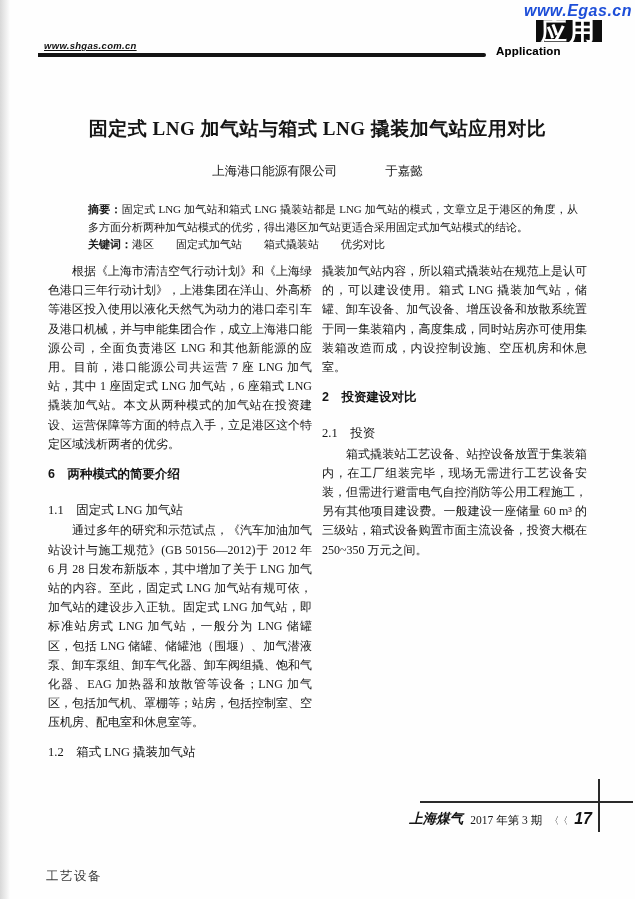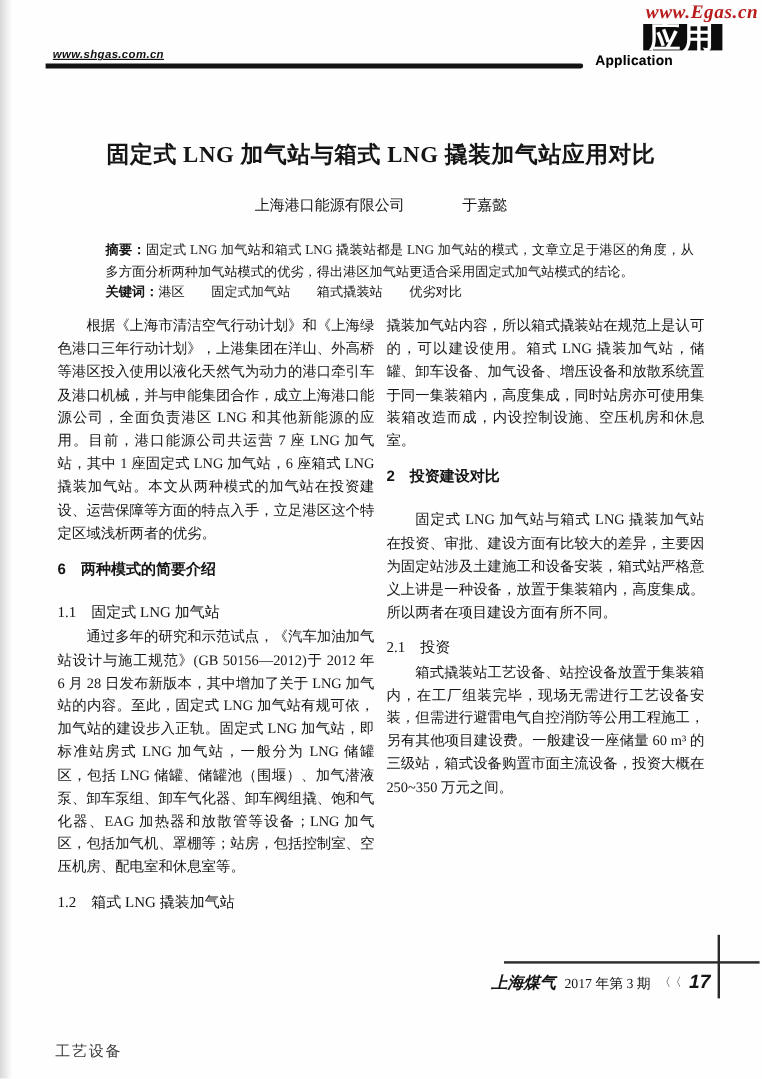--- a/index.html
+++ b/index.html
@@ -6,21 +6,21 @@
   .page{position:relative;width:635px;height:899px;background:#fefefe;overflow:hidden;
         font-family:"Liberation Serif","DejaVu Serif",serif;color:#151515;}
   .edge-shade{position:absolute;left:0;top:0;width:10px;height:100%;
         background:linear-gradient(90deg,#d8d8d8,#fefefe);}
   
   .site-url{position:absolute;left:44px;top:40px;font-size:9.5px;font-weight:bold;font-style:italic;
         letter-spacing:.3px;text-decoration:underline;font-family:"Liberation Sans",sans-serif;color:#111;}
   .header-rule{position:absolute;left:38px;top:53px;width:448px;height:4px;background:#141414;
         border-radius:0 2px 2px 0;}
   .egas-url{position:absolute;right:3px;top:2px;font-size:16px;font-weight:bold;font-style:italic;
-        color:#b91c1c;font-family:Liberation Serif, serif;letter-spacing:.5px;}
+        color:#1d4ed8;font-family:Liberation Sans, sans-serif;letter-spacing:.5px;}
   .badge{position:absolute;left:536px;top:20px;width:66px;height:22px;background:#0d0d0d;color:#fff;
         display:flex;align-items:center;justify-content:center;font-size:26px;font-weight:bold;
         font-family:"Liberation Sans",sans-serif;letter-spacing:2px;}
   .application{position:absolute;left:496px;top:45px;font-size:11.5px;font-weight:bold;
         font-family:"Liberation Sans",sans-serif;color:#fff;mix-blend-mode:difference;letter-spacing:.2px;}
   
   .title{position:absolute;left:0;right:0;top:116px;text-align:center;font-size:19px;font-weight:bold;
         letter-spacing:.5px;}
   .byline{position:absolute;left:0;right:0;top:163px;display:flex;justify-content:center;gap:48px;
         font-size:12.5px;}
@@ -35,21 +35,21 @@
   .col-right{left:322px;width:265px;}
   .col p{margin:0;text-indent:2em;}
   .col p.noindent{text-indent:0;}
   .h-major{font-family:"Liberation Sans",sans-serif;font-weight:bold;font-size:12.5px;margin:11px 0 17px;}
   .h-minor{font-size:12.5px;font-weight:normal;margin:10px 0 1px;}
   .h-minor.tight{margin:0 0 1px;}
   
   .footer-rule{position:absolute;left:420px;top:801px;width:213px;height:2px;background:#2a2a2a;}
   .footer-vrule{position:absolute;left:598px;top:779px;width:2px;height:53px;background:#2a2a2a;}
   .footer-text{position:absolute;left:350px;top:810px;width:242px;display:flex;justify-content:flex-end;
-        align-items:center;gap:7px;white-space:nowrap;}
+        align-items:flex-end;gap:7px;white-space:nowrap;}
   .journal{font-weight:bold;font-style:italic;font-size:13.5px;}
   .issue{font-size:11.5px;}
   .marks{font-size:10px;letter-spacing:-1px;}
   .pageno{font-weight:bold;font-style:italic;font-size:16px;font-family:"Liberation Sans",sans-serif;}
   .watermark{position:absolute;left:46px;top:868px;font-size:12.5px;letter-spacing:1.5px;color:#3a3a3a;
         font-family:"Liberation Sans",sans-serif;}
 </style>
 </head>
 <body>
 
@@ -79,21 +79,20 @@
     <p>根据《上海市清洁空气行动计划》和《上海绿色港口三年行动计划》，上港集团在洋山、外高桥等港区投入使用以液化天然气为动力的港口牵引车及港口机械，并与申能集团合作，成立上海港口能源公司，全面负责港区 LNG 和其他新能源的应用。目前，港口能源公司共运营 7 座 LNG 加气站，其中 1 座固定式 LNG 加气站，6 座箱式 LNG 撬装加气站。本文从两种模式的加气站在投资建设、运营保障等方面的特点入手，立足港区这个特定区域浅析两者的优劣。</p>
     <div class="h-major">6　两种模式的简要介绍</div>
     <div class="h-minor tight">1.1　固定式 LNG 加气站</div>
     <p>通过多年的研究和示范试点，《汽车加油加气站设计与施工规范》(GB 50156—2012)于 2012 年 6 月 28 日发布新版本，其中增加了关于 LNG 加气站的内容。至此，固定式 LNG 加气站有规可依，加气站的建设步入正轨。固定式 LNG 加气站，即标准站房式 LNG 加气站，一般分为 LNG 储罐区，包括 LNG 储罐、储罐池（围堰）、加气潜液泵、卸车泵组、卸车气化器、卸车阀组撬、饱和气化器、EAG 加热器和放散管等设备；LNG 加气区，包括加气机、罩棚等；站房，包括控制室、空压机房、配电室和休息室等。</p>
     <div class="h-minor">1.2　箱式 LNG 撬装加气站</div>
   </div>
 
   <div class="col col-right">
     <p class="noindent">撬装加气站内容，所以箱式撬装站在规范上是认可的，可以建设使用。箱式 LNG 撬装加气站，储罐、卸车设备、加气设备、增压设备和放散系统置于同一集装箱内，高度集成，同时站房亦可使用集装箱改造而成，内设控制设施、空压机房和休息室。</p>
     <div class="h-major">2　投资建设对比</div>
-    <p>固定式 LNG 加气站与箱式 LNG 撬装加气站在投资、审批、建设方面有比较大的差异，主要因为固定站涉及土建施工和设备安装，箱式站严格意义上讲是一种设备，放置于集装箱内，高度集成。所以两者在项目建设方面有所不同。</p>
     <div class="h-minor">2.1　投资</div>
     <p>箱式撬装站工艺设备、站控设备放置于集装箱内，在工厂组装完毕，现场无需进行工艺设备安装，但需进行避雷电气自控消防等公用工程施工，另有其他项目建设费。一般建设一座储量 60 m³ 的三级站，箱式设备购置市面主流设备，投资大概在 250~350 万元之间。</p>
   </div>
 
   <div class="footer-rule"></div>
   <div class="footer-vrule"></div>
   <div class="footer-text">
     <span class="journal">上海煤气</span>
     <span class="issue">2017 年第 3 期</span>
     <span class="marks">〈〈</span>

